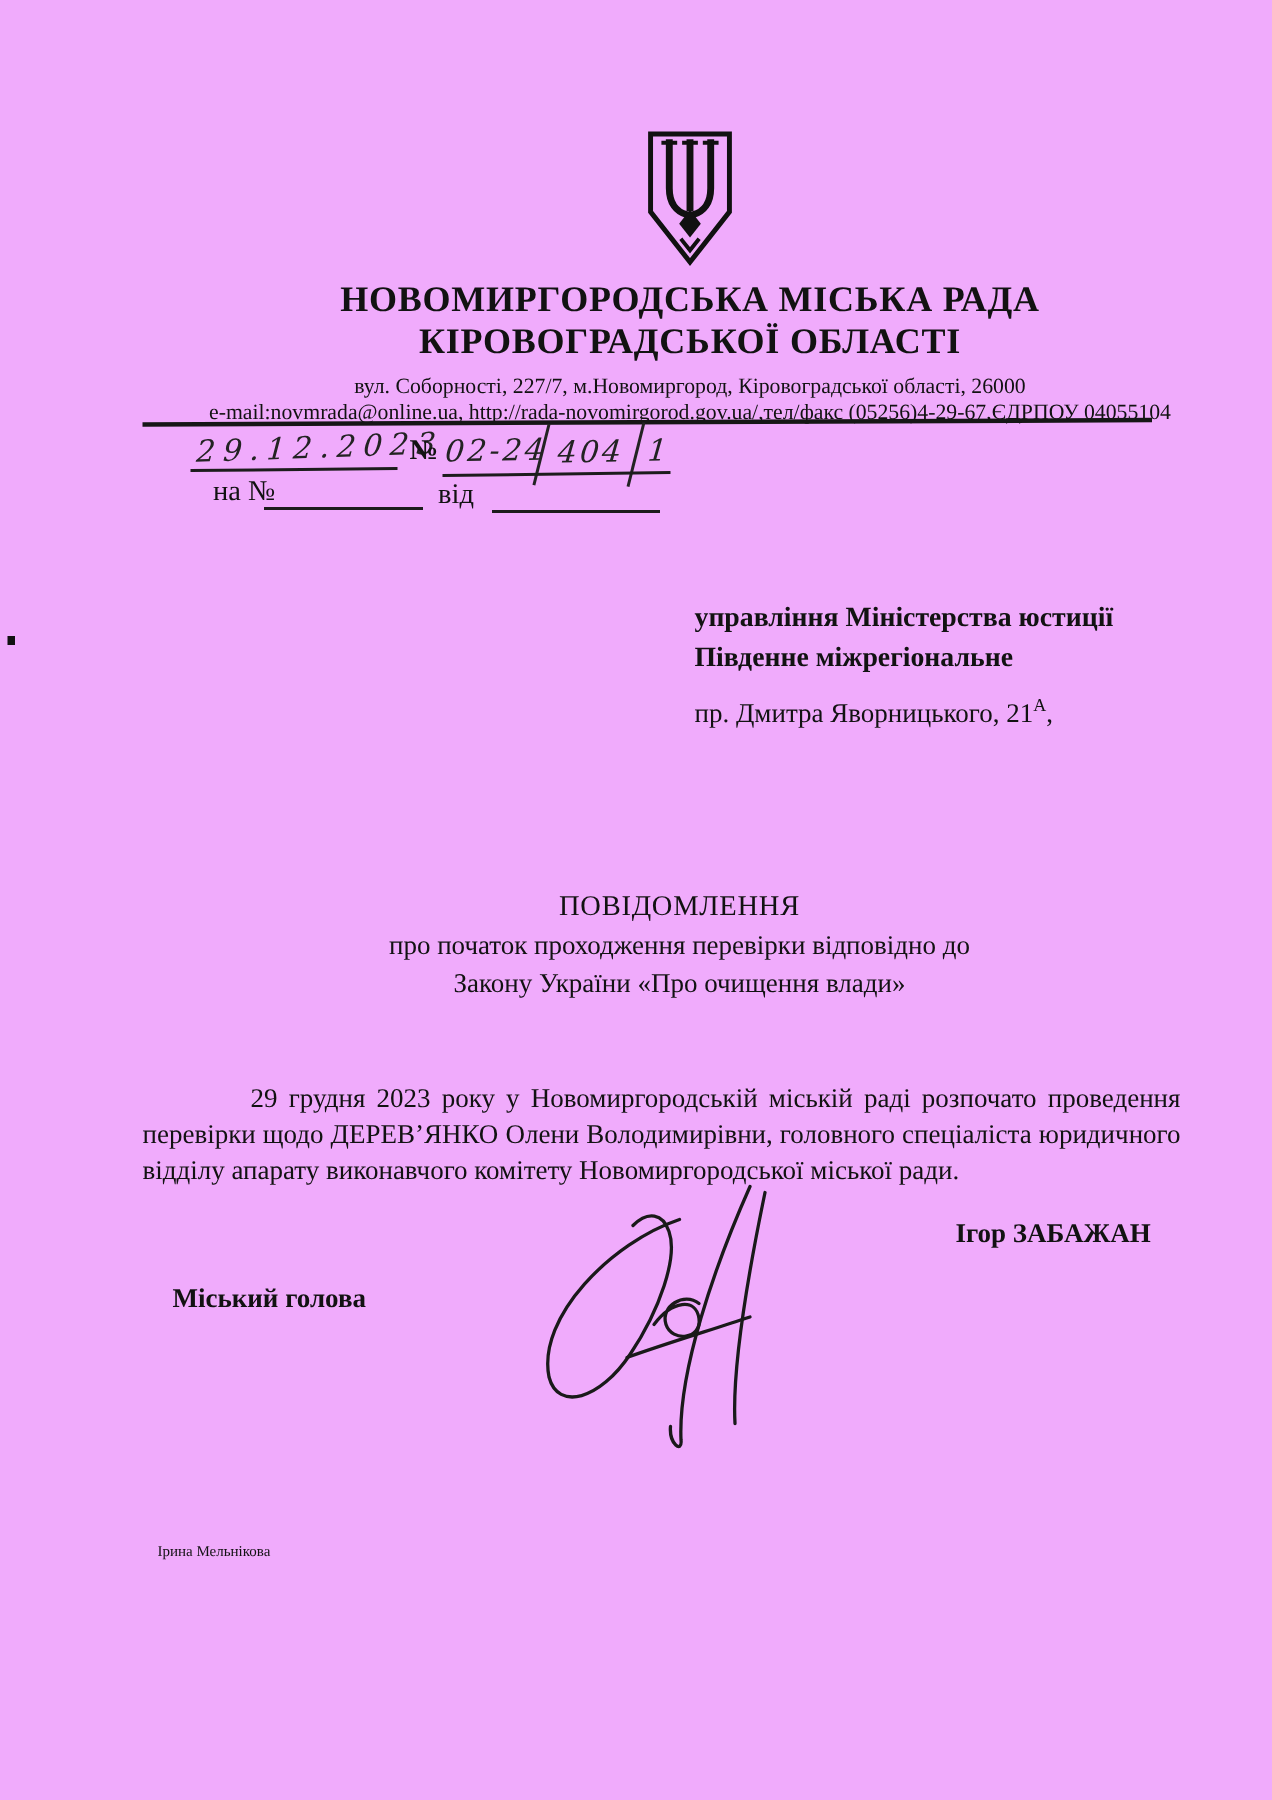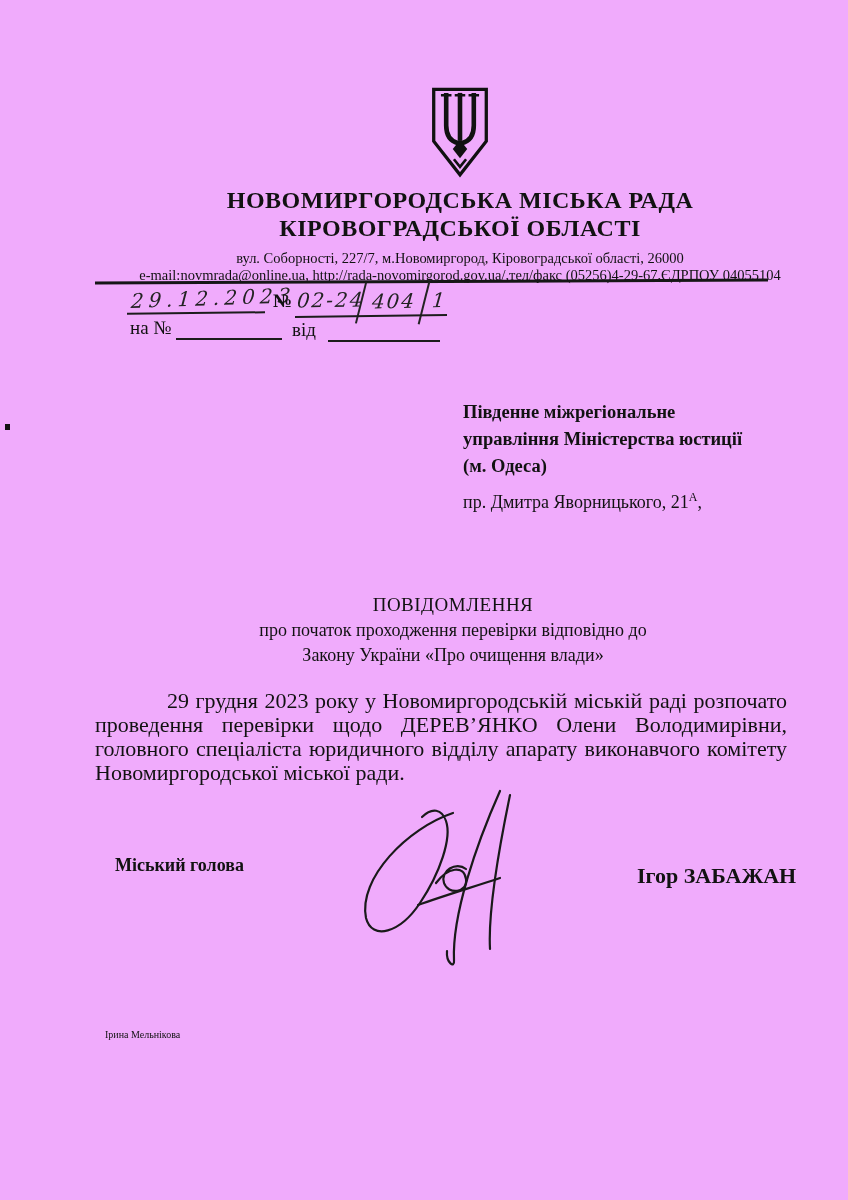--- a/index.html
+++ b/index.html
@@ -29,27 +29,27 @@
   .recipient .addr { font-size:18px; line-height:26px; margin-top:4px; }
   sup { font-size:12px; }
 
   
   .doc-title-wrap { left:55px; top:592px; width:796px; text-align:center; }
   .doc-title { font-size:19px; letter-spacing:0.5px; line-height:26px; }
   .doc-subtitle { font-size:18px; line-height:25px; }
 
   
   .body-par {
-    left:95px; top:689px; width:692px;
-    font-size:22px; line-height:24px; text-align:justify; text-indent:72px;
+    left:95px; top:720px; width:692px;
+    font-size:18px; line-height:24px; text-align:justify; text-indent:72px;
   }
 
   
   .sig-title { left:115px; top:855px; font-weight:bold; font-size:18px;text-align:center; }
-  .sig-name  { left:637px; top:863px; font-weight:bold; font-size:22px; }
+  .sig-name  { left:637px; top:812px; font-weight:bold; font-size:18px; }
   .sig-svg   { left:348px; top:783px; }
 
   
   .executor { left:105px; top:1029px; font-size:10px; }
 
   .artifact-dot { left:5px; top:424px; width:5px; height:6px; background:#111; }
 </style>
 </head>
 <body>
 
@@ -87,29 +87,28 @@
   <div class="uline" style="left:127px; top:312px; width:138px; transform:rotate(-0.6deg);"></div>
 
   <div class="abs printed-ref" style="left:273px; top:290px; font-weight:bold;">№</div>
   <div class="abs hw hw-num" style="left:297px; top:288px;">02-24</div>
   <div class="hw-slash" style="left:360px; top:282px; height:42px;"></div>
   <div class="abs hw hw-num" style="left:372px; top:289px;">404</div>
   <div class="hw-slash" style="left:423px; top:281px; height:44px;"></div>
   <div class="abs hw hw-num" style="left:432px; top:288px;">1</div>
   <div class="uline" style="left:295px; top:315px; width:152px; transform:rotate(-0.8deg);"></div>
 
-  <div class="abs printed-ref" style="left:130px; top:317px;">на №</div>
+  <div class="abs printed-ref" style="left:142px; top:317px;">на №</div>
   <div class="uline" style="left:176px; top:338px; width:106px;"></div>
   <div class="abs printed-ref" style="left:292px; top:319px;">від</div>
   <div class="uline" style="left:328px; top:340px; width:112px;"></div>
 
   <div class="abs recipient">
+    <div class="name">управління Міністерства юстиції</div>
     <div class="name">Південне міжрегіональне</div>
-    <div class="name">управління Міністерства юстиції</div>
-    <div class="name">(м. Одеса)</div>
     <div class="addr"><span>пр. Дмитра Яворницького, 21</span><sup>А</sup><span>,</span></div>
   </div>
 
   <div class="abs doc-title-wrap">
     <div class="doc-title">ПОВІДОМЛЕННЯ</div>
     <div class="doc-subtitle">про початок проходження перевірки відповідно до</div>
     <div class="doc-subtitle">Закону України «Про очищення влади»</div>
   </div>
 
   <div class="abs body-par">29 грудня 2023 року у Новомиргородській міській раді розпочато проведення перевірки щодо ДЕРЕВ’ЯНКО Олени Володимирівни, головного спеціаліста юридичного відділу апарату виконавчого комітету Новомиргородської міської ради.</div>

